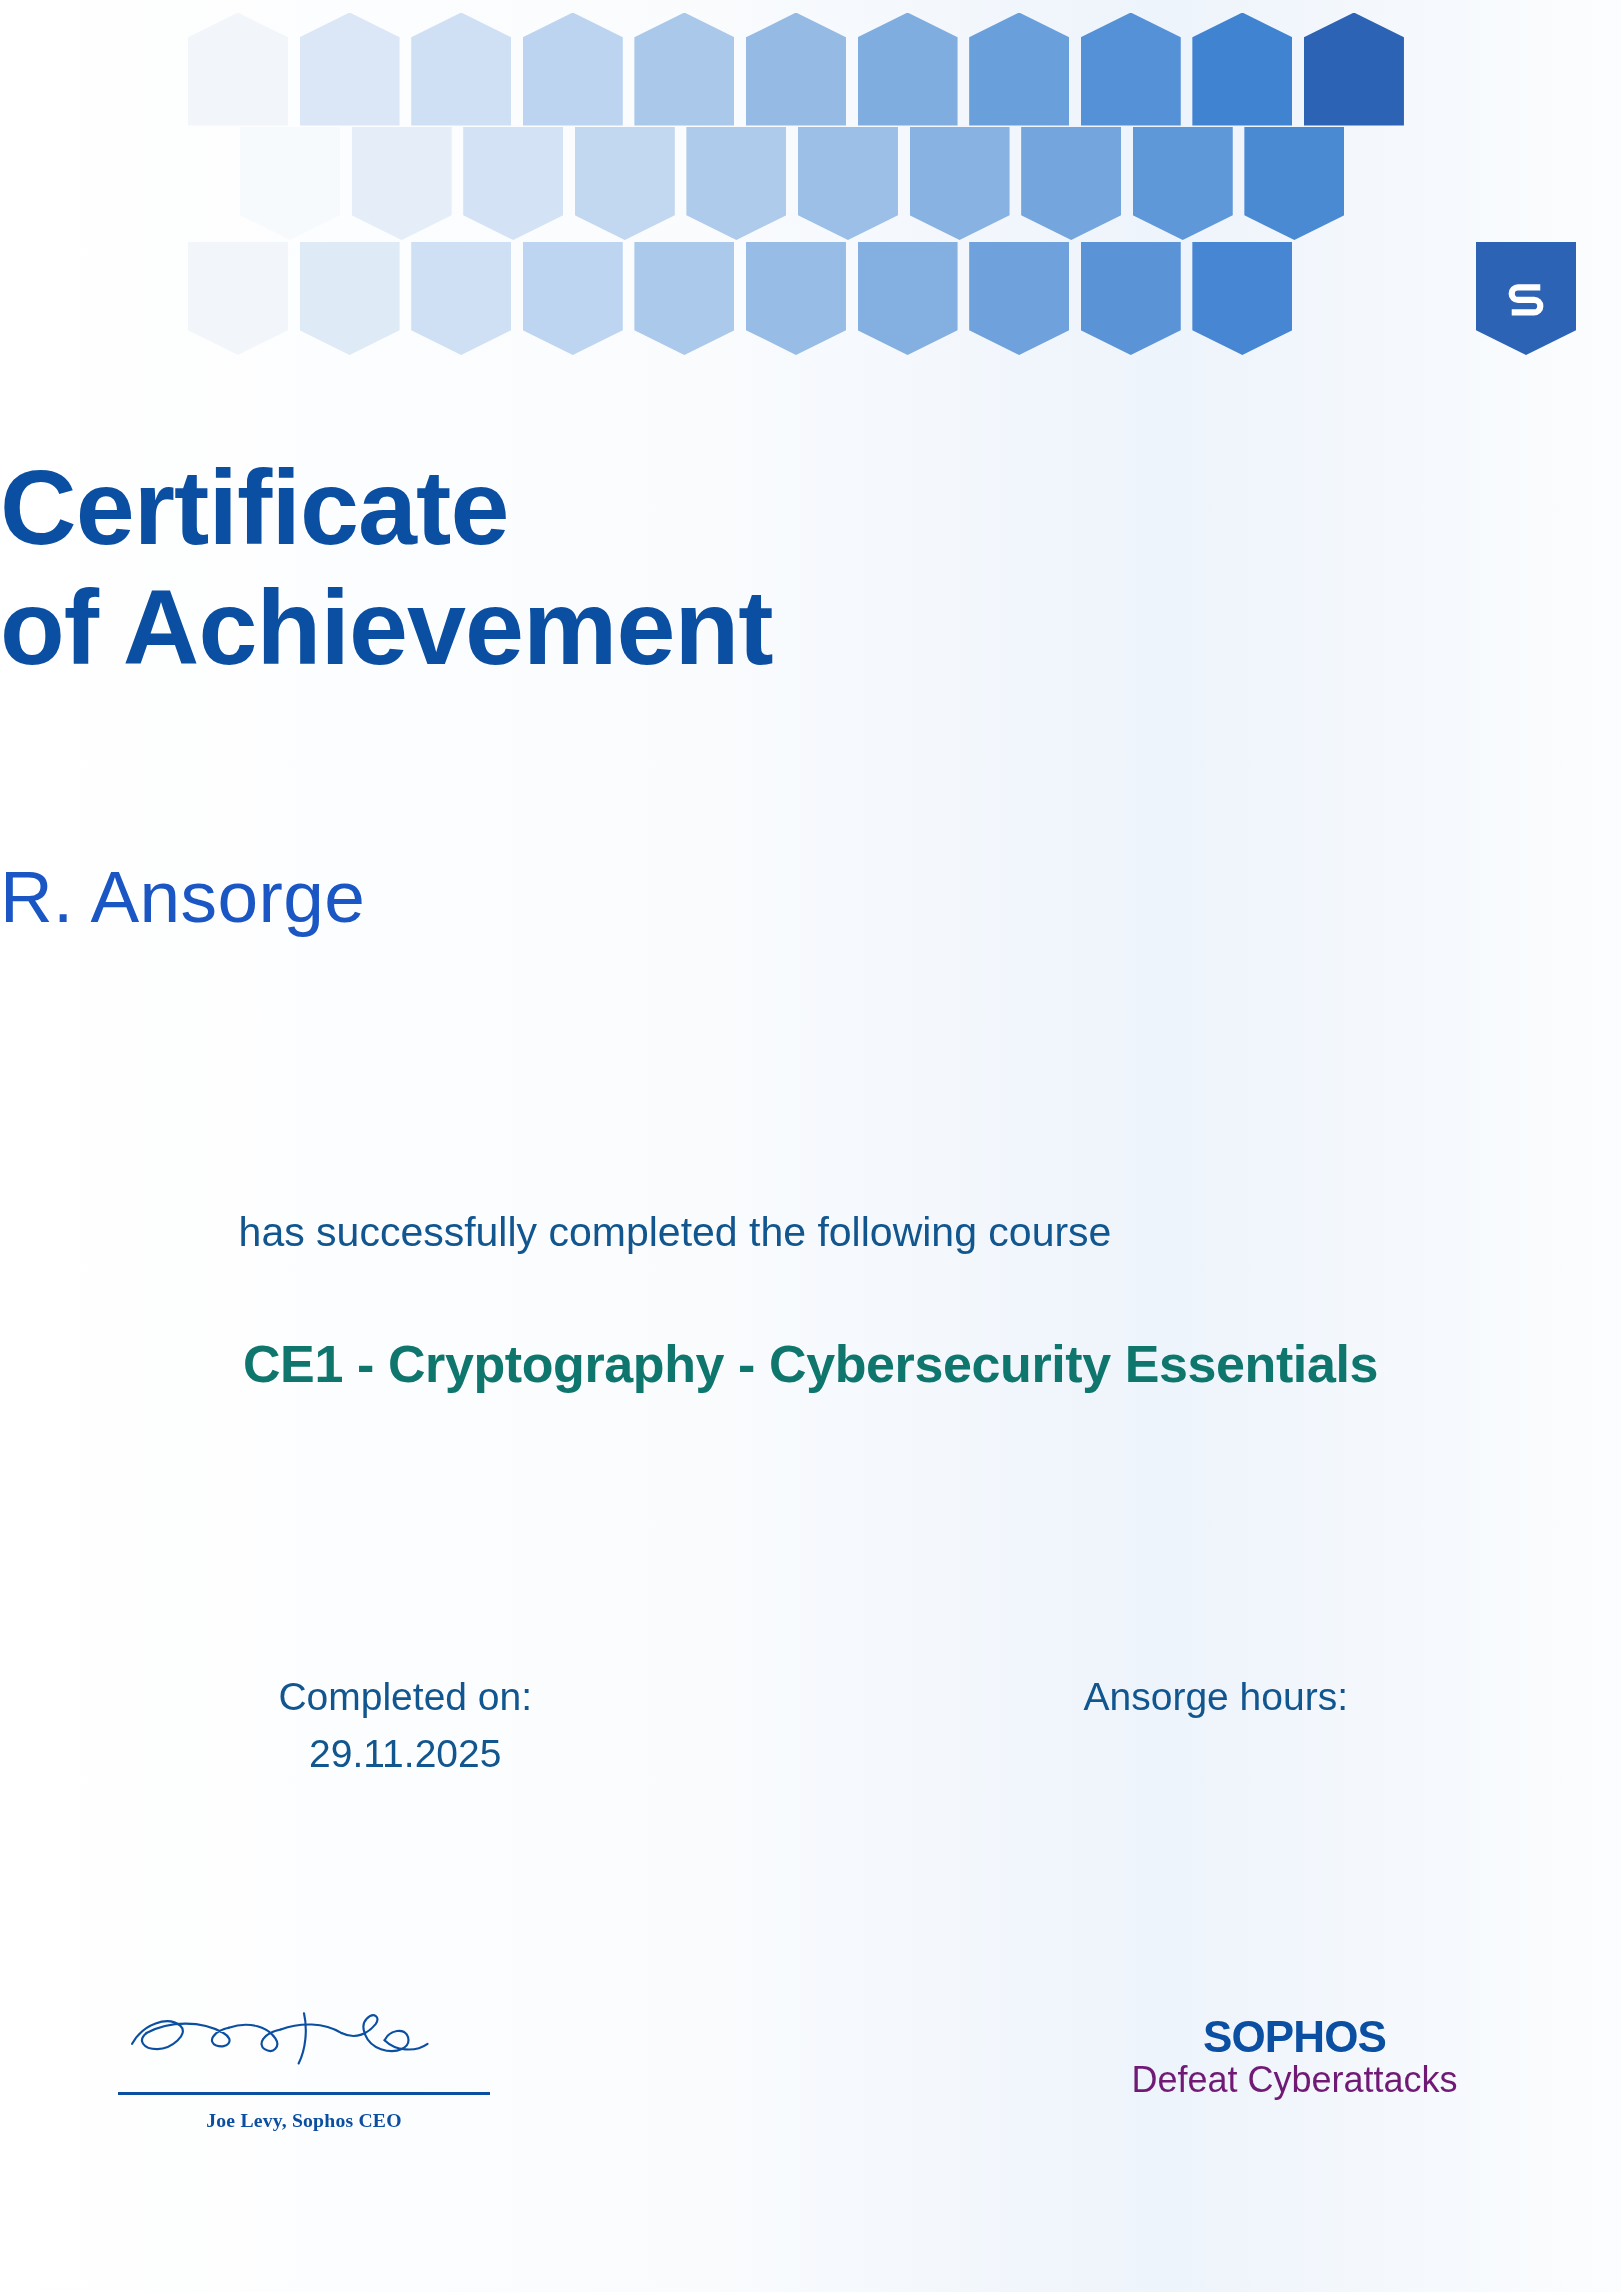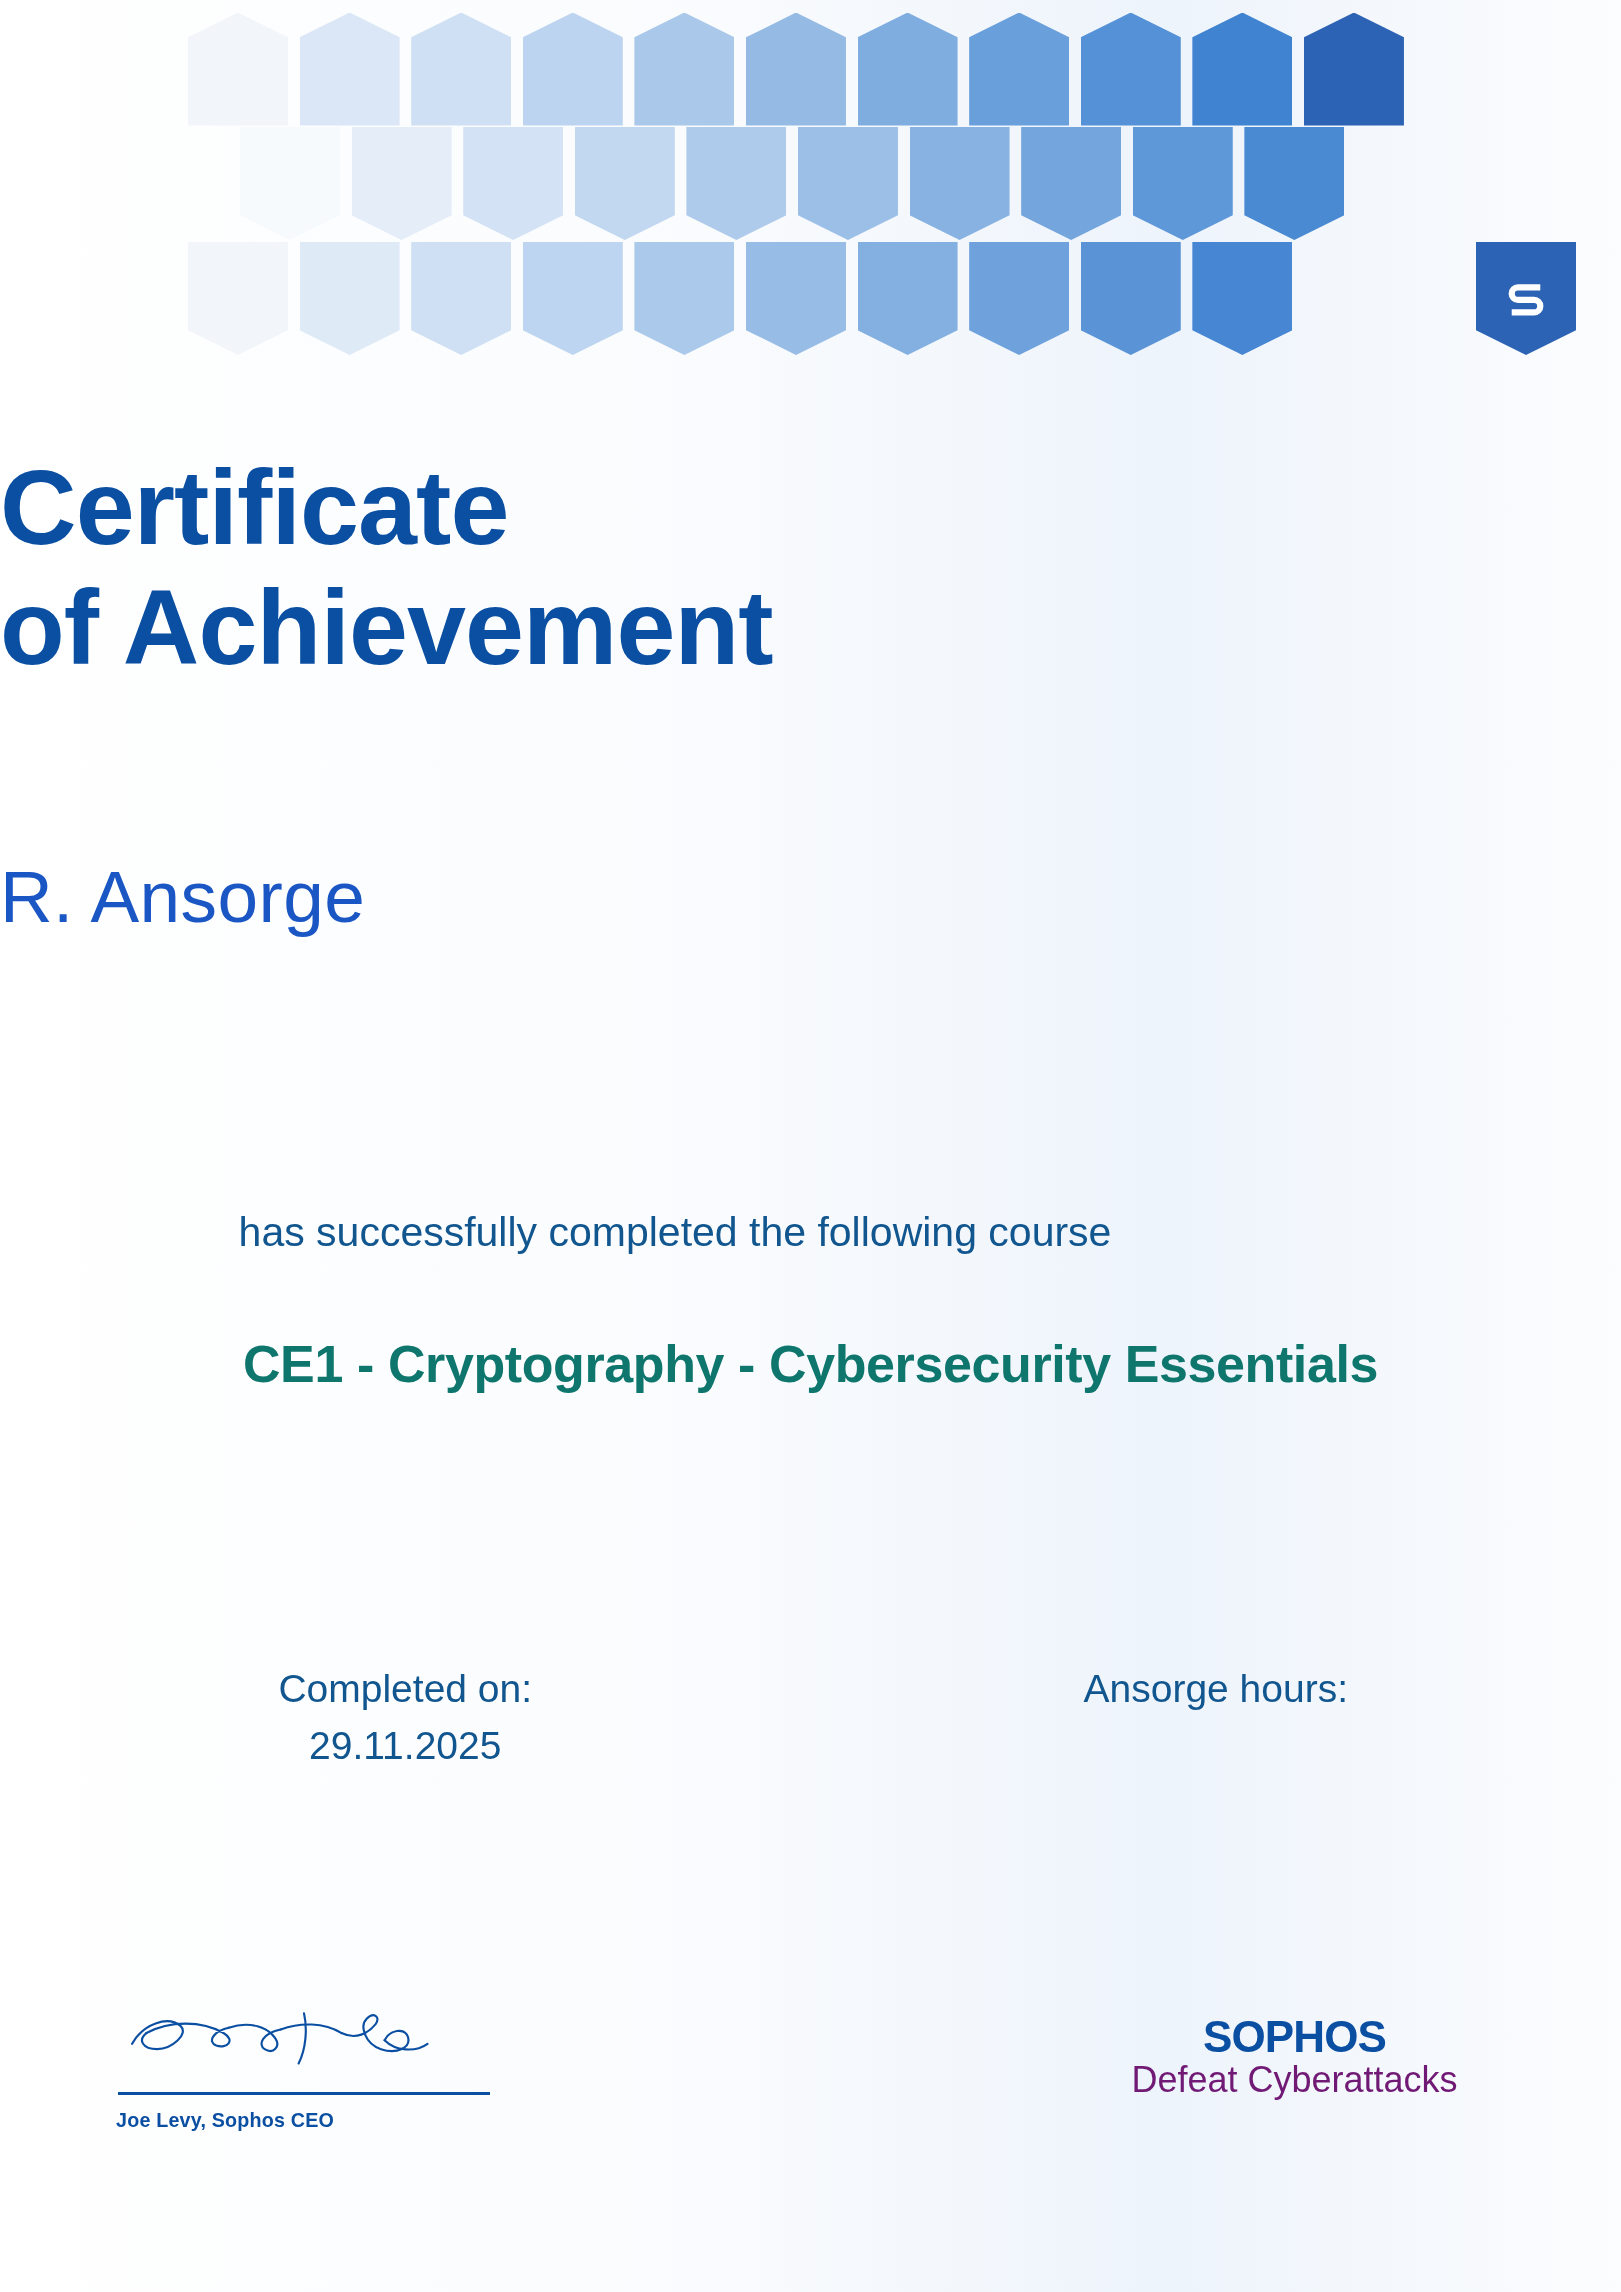--- a/index.html
+++ b/index.html
@@ -128,30 +128,31 @@
     width: 1621px;
     display: flex;
   }
   .meta-col {
     width: 50%;
     text-align: center;
     font-size: 39px;
     color: #12568f;
     line-height: 1.45;
   }
-  .meta-col .meta-label { display: block; }
+  .meta-col .meta-label { display: block; margin-top: 8px; }
   .meta-col .meta-value { display: block; }
 
   
   .signature-block {
     position: absolute;
     left: 116px;
     top: 1997px;
     width: 376px;
-    text-align: left;
+    text-align: center;
+    font-family: Liberation Serif, serif;
   }
   .signature-svg { display: block; margin: 0 auto; }
   .sig-line {
     width: 372px;
     height: 2.7px;
     background: #0b4fa2;
     margin: 5.4px auto 0 auto;
   }
   .sig-name {
     margin-top: 14.3px;

